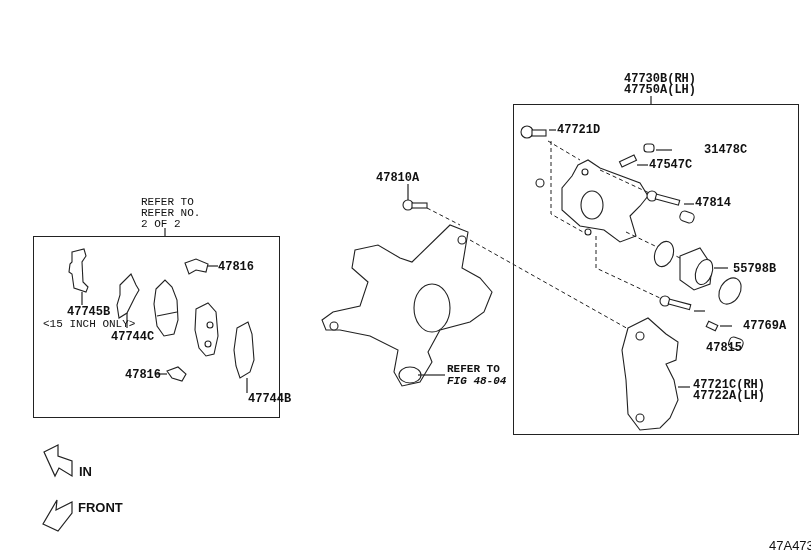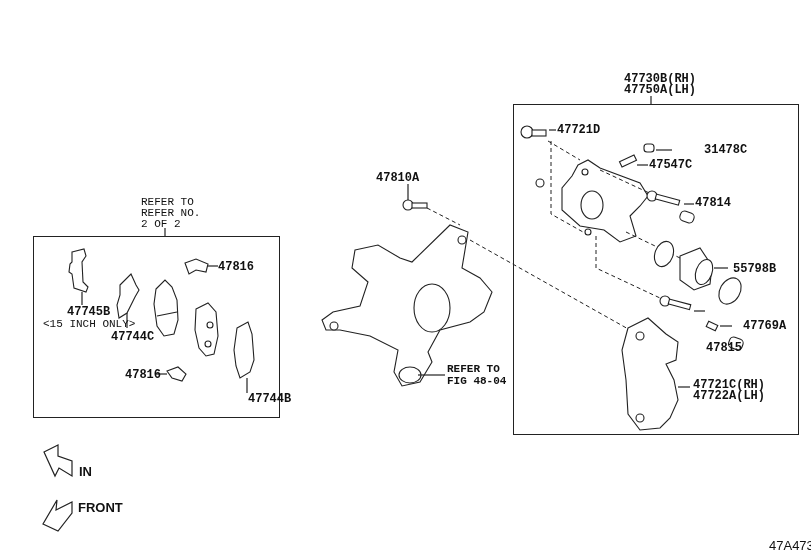--- a/index.html
+++ b/index.html
@@ -141,21 +141,21 @@
 
 <div class="lbl" style="left:67px;top:306px;">47745B</div>
 <div class="lbl small" style="left:43px;top:318px;">&lt;15 INCH ONLY&gt;</div>
 <div class="lbl" style="left:111px;top:331px;">47744C</div>
 <div class="lbl" style="left:218px;top:261px;">47816</div>
 <div class="lbl" style="left:125px;top:369px;">47816</div>
 <div class="lbl" style="left:232px;top:393px;margin-left:16px;">47744B</div>
 
 <div class="lbl" style="left:376px;top:172px;">47810A</div>
 <div class="lbl small" style="left:447px;top:363px;font-weight:bold;">REFER TO</div>
-<div class="lbl small" style="left:447px;top:375px;font-weight:bold;">FIG 48-04</div>
+<div class="lbl small" style="left:447px;top:375px;font-weight:bold;font-style:italic;">FIG 48-04</div>
 
 <div class="lbl" style="left:624px;top:73px;">47730B(RH)</div>
 <div class="lbl" style="left:624px;top:84px;">47750A(LH)</div>
 <div class="box" style="left:513px;top:104px;width:286px;height:331px;"></div>
 
 <div class="lbl" style="left:557px;top:124px;">47721D</div>
 <div class="lbl" style="left:672px;top:144px;margin-left:32px;">31478C</div>
 <div class="lbl" style="left:649px;top:159px;">47547C</div>
 <div class="lbl" style="left:695px;top:197px;">47814</div>
 <div class="lbl" style="left:733px;top:263px;">55798B</div>

